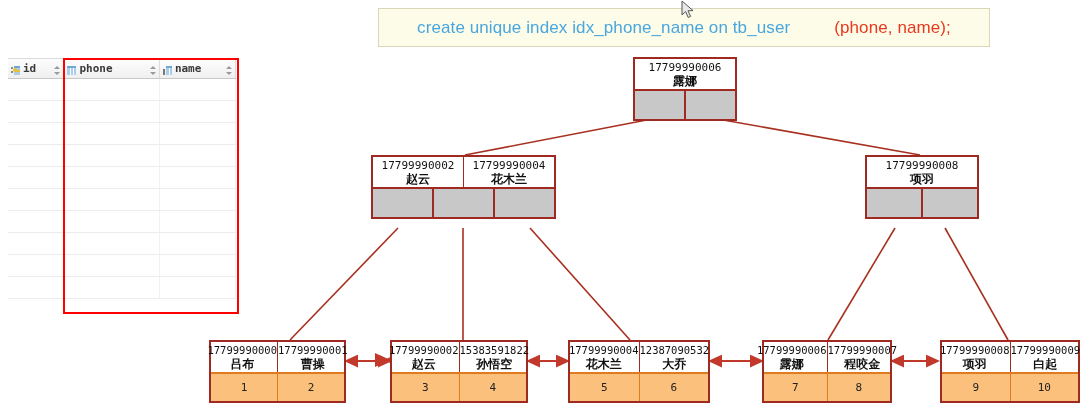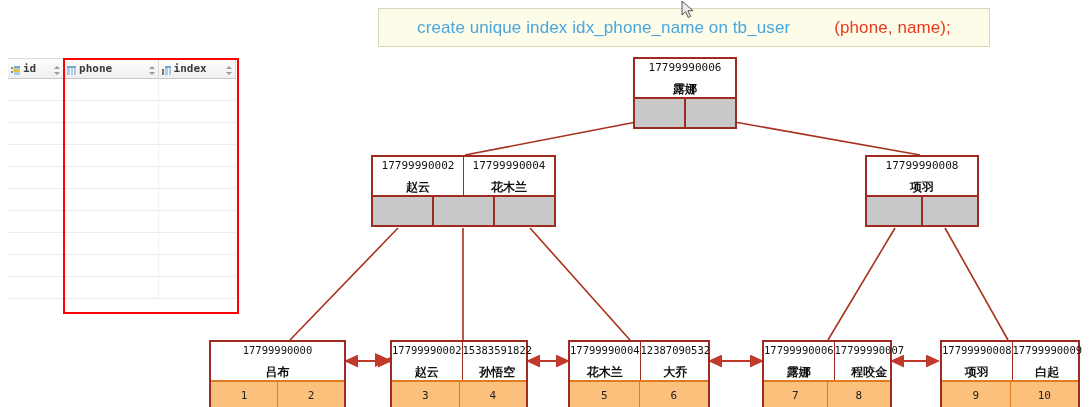--- a/index.html
+++ b/index.html
@@ -57,28 +57,28 @@
   .sortarr i.up{top:0;border-bottom:3px solid #9a9a9a;}
   .sortarr i.dn{bottom:0;border-top:3px solid #9a9a9a;}
 
   #grid-highlight{
     position:absolute;left:63px;top:58px;width:172px;height:252px;
     border:2px solid #ff0000;pointer-events:none;
   }
 
   
   .node{position:absolute;border:2px solid #9e2a22;background:#fff;box-sizing:border-box;}
-  .keyrow{display:flex;}
+  .keyrow{display:flex;justify-content:center;}
   .keycell{
     flex:1;box-sizing:border-box;border-right:1px solid #9e2a22;
     text-align:center;font-size:11px;line-height:13px;color:#111;padding:2px 0 1px;
     font-family:"DejaVu Sans Mono", monospace;white-space:nowrap;
   }
   .keycell:last-child{border-right:none;}
-  .keycell .cn{display:block;font-family:"DejaVu Sans", sans-serif;font-size:12px;font-weight:bold;color:#111;line-height:14px;margin-top:8px;}
+  .keycell .cn{display:block;font-family:"DejaVu Sans", sans-serif;font-size:12px;font-weight:bold;color:#111;line-height:14px;}
   .ptrrow{display:flex;border-top:2px solid #9e2a22;}
   .ptrcell{flex:1;background:#c8c8c8;border-right:2px solid #9e2a22;height:28px;}
   .ptrcell:last-child{border-right:none;}
 
   .leaf{position:absolute;border:2px solid #9e2a22;background:#fff;box-sizing:border-box;}
   .leaf .keyrow .keycell{font-size:10.5px;}
   .valrow{display:flex;border-top:2px solid #e07b20;}
   .valcell{
     flex:1;background:#fbc07c;border-right:1px solid #e07b20;height:27px;
     display:flex;align-items:center;justify-content:center;
@@ -141,21 +141,21 @@
             </span>
           </th>
           <th class="col-name">
             <span class="thinner">
               <span class="gridicon">
                 <i style="left:0;top:3px;width:2px;height:6px;background:#777"></i>
                 <i style="left:3px;top:0;width:6px;height:9px;background:#a9cde8"></i>
                 <i style="left:3px;top:0;width:6px;height:2px;background:#6fa8d0"></i>
                 <i style="left:6px;top:2px;width:1px;height:7px;background:#fff"></i>
               </span>
-              <span>index</span>
+              <span>name</span>
               <span class="hdr-spacer"></span>
               <span class="sortarr">
                   <i class="up"></i>
                   <i class="dn"></i>
                 </span>
             </span>
           </th>
         </tr>
       </thead>
       <tbody id="grid-body">
@@ -273,20 +273,21 @@
           <div class="keycell"><span>17799990008</span><span class="cn">项羽</span></div>
         </div>
         <div class="ptrrow">
           <div class="ptrcell"></div>
           <div class="ptrcell"></div>
         </div>
       </div>
       <div class="leaf" style="left: 209px; top: 340px; width: 137px;">
         <div class="keyrow">
           <div class="keycell"><span>17799990000</span><span class="cn">吕布</span></div>
+          <div class="keycell"><span>17799990001</span><span class="cn">曹操</span></div>
         </div>
         <div class="valrow">
           <div class="valcell">1</div>
           <div class="valcell">2</div>
         </div>
       </div>
       <div class="leaf" style="left: 390px; top: 340px; width: 138px;">
         <div class="keyrow">
           <div class="keycell"><span>17799990002</span><span class="cn">赵云</span></div>
           <div class="keycell"><span>15383591822</span><span class="cn">孙悟空</span></div>

